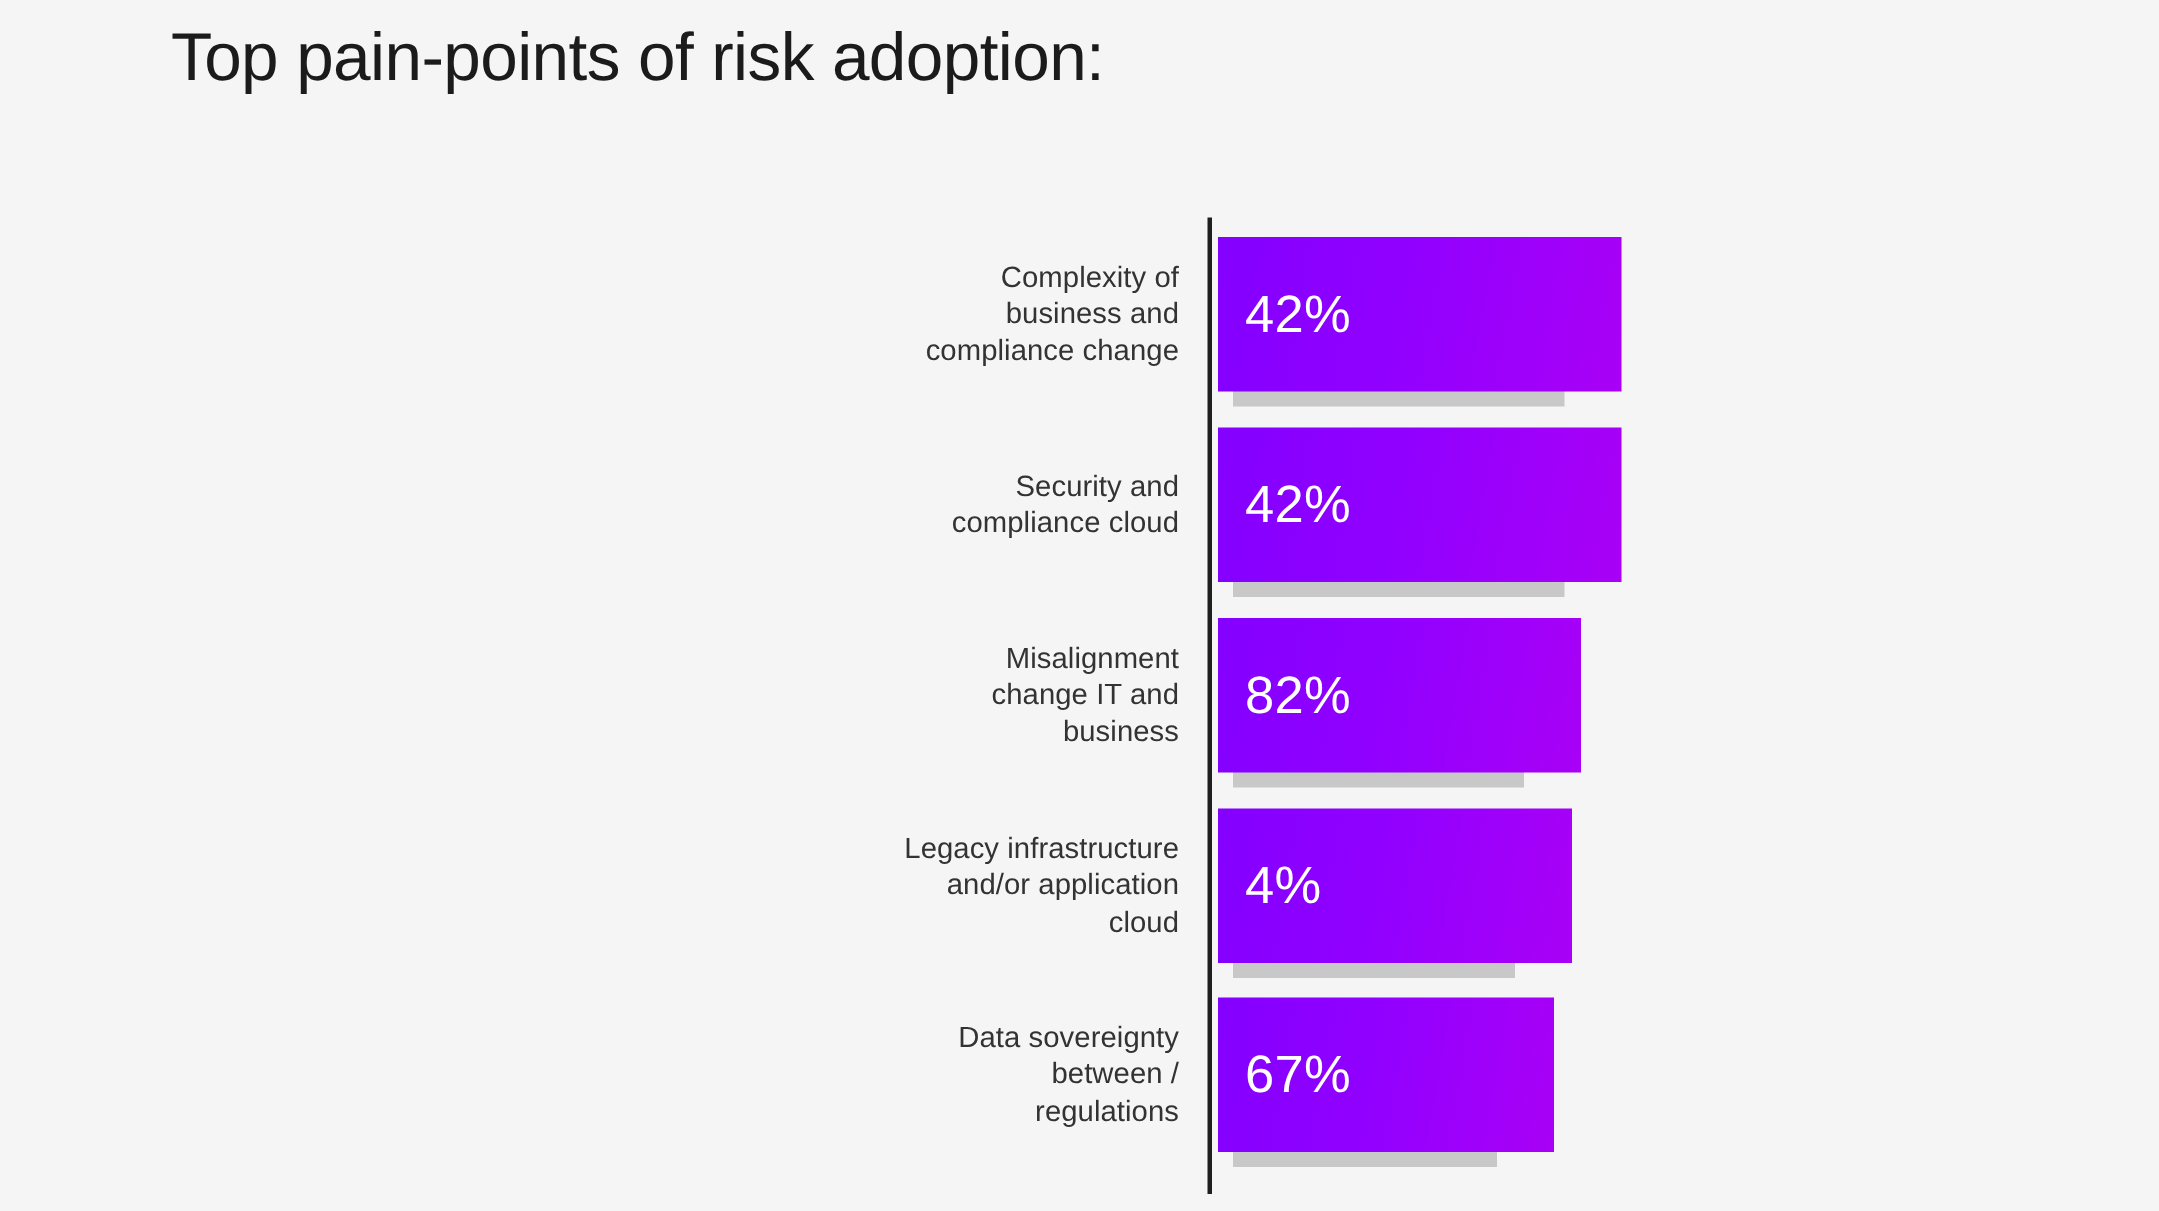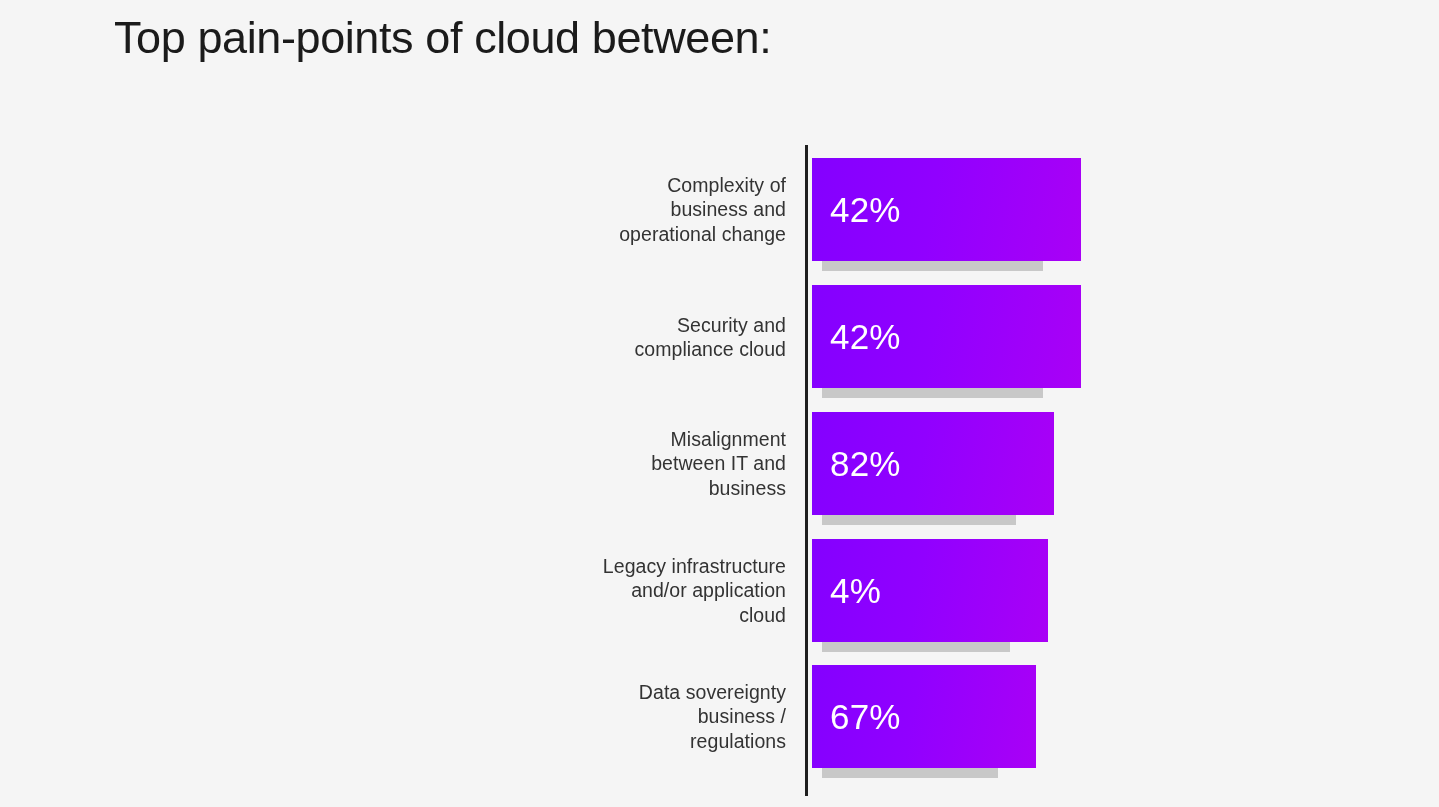--- a/index.html
+++ b/index.html
@@ -111,30 +111,30 @@
     color: #ffffff;
     letter-spacing: 0.2px;
     line-height: 40px;
   }
 </style>
 </head>
 <body>
 
 <div id="chart-root">
 
-  <div class="chart-title">Top pain-points of cloud between:</div>
+  <div class="chart-title">Top pain-points of risk adoption:</div>
 
   <div class="plot-area">
 
     <div class="axis-line"></div>
 
     <div class="bar-row" style="top:15px;">
       <div class="bar-label">Complexity of
 business and
-operational change</div>
+compliance change</div>
       <div class="bar-wrap" style="width:221px;">
         <div class="bar-shadow"></div>
         <div class="bar-fill">
           <span class="bar-value">42%</span>
         </div>
       </div>
     </div>
 
     <div class="bar-row" style="top:142px;">
       <div class="bar-label">Security and
@@ -142,21 +142,21 @@
       <div class="bar-wrap" style="width:221px;">
         <div class="bar-shadow"></div>
         <div class="bar-fill">
           <span class="bar-value">42%</span>
         </div>
       </div>
     </div>
 
     <div class="bar-row" style="top:269px;">
       <div class="bar-label">Misalignment
-between IT and
+change IT and
 business</div>
       <div class="bar-wrap" style="width:194px;">
         <div class="bar-shadow"></div>
         <div class="bar-fill">
           <span class="bar-value">82%</span>
         </div>
       </div>
     </div>
 
     <div class="bar-row" style="top:396px;">
@@ -166,21 +166,21 @@
       <div class="bar-wrap" style="width:188px;">
         <div class="bar-shadow"></div>
         <div class="bar-fill">
           <span class="bar-value">4%</span>
         </div>
       </div>
     </div>
 
     <div class="bar-row" style="top:522px;">
       <div class="bar-label">Data sovereignty
-business /
+between /
 regulations</div>
       <div class="bar-wrap" style="width:176px;">
         <div class="bar-shadow"></div>
         <div class="bar-fill">
           <span class="bar-value">67%</span>
         </div>
       </div>
     </div>
 
   </div>

